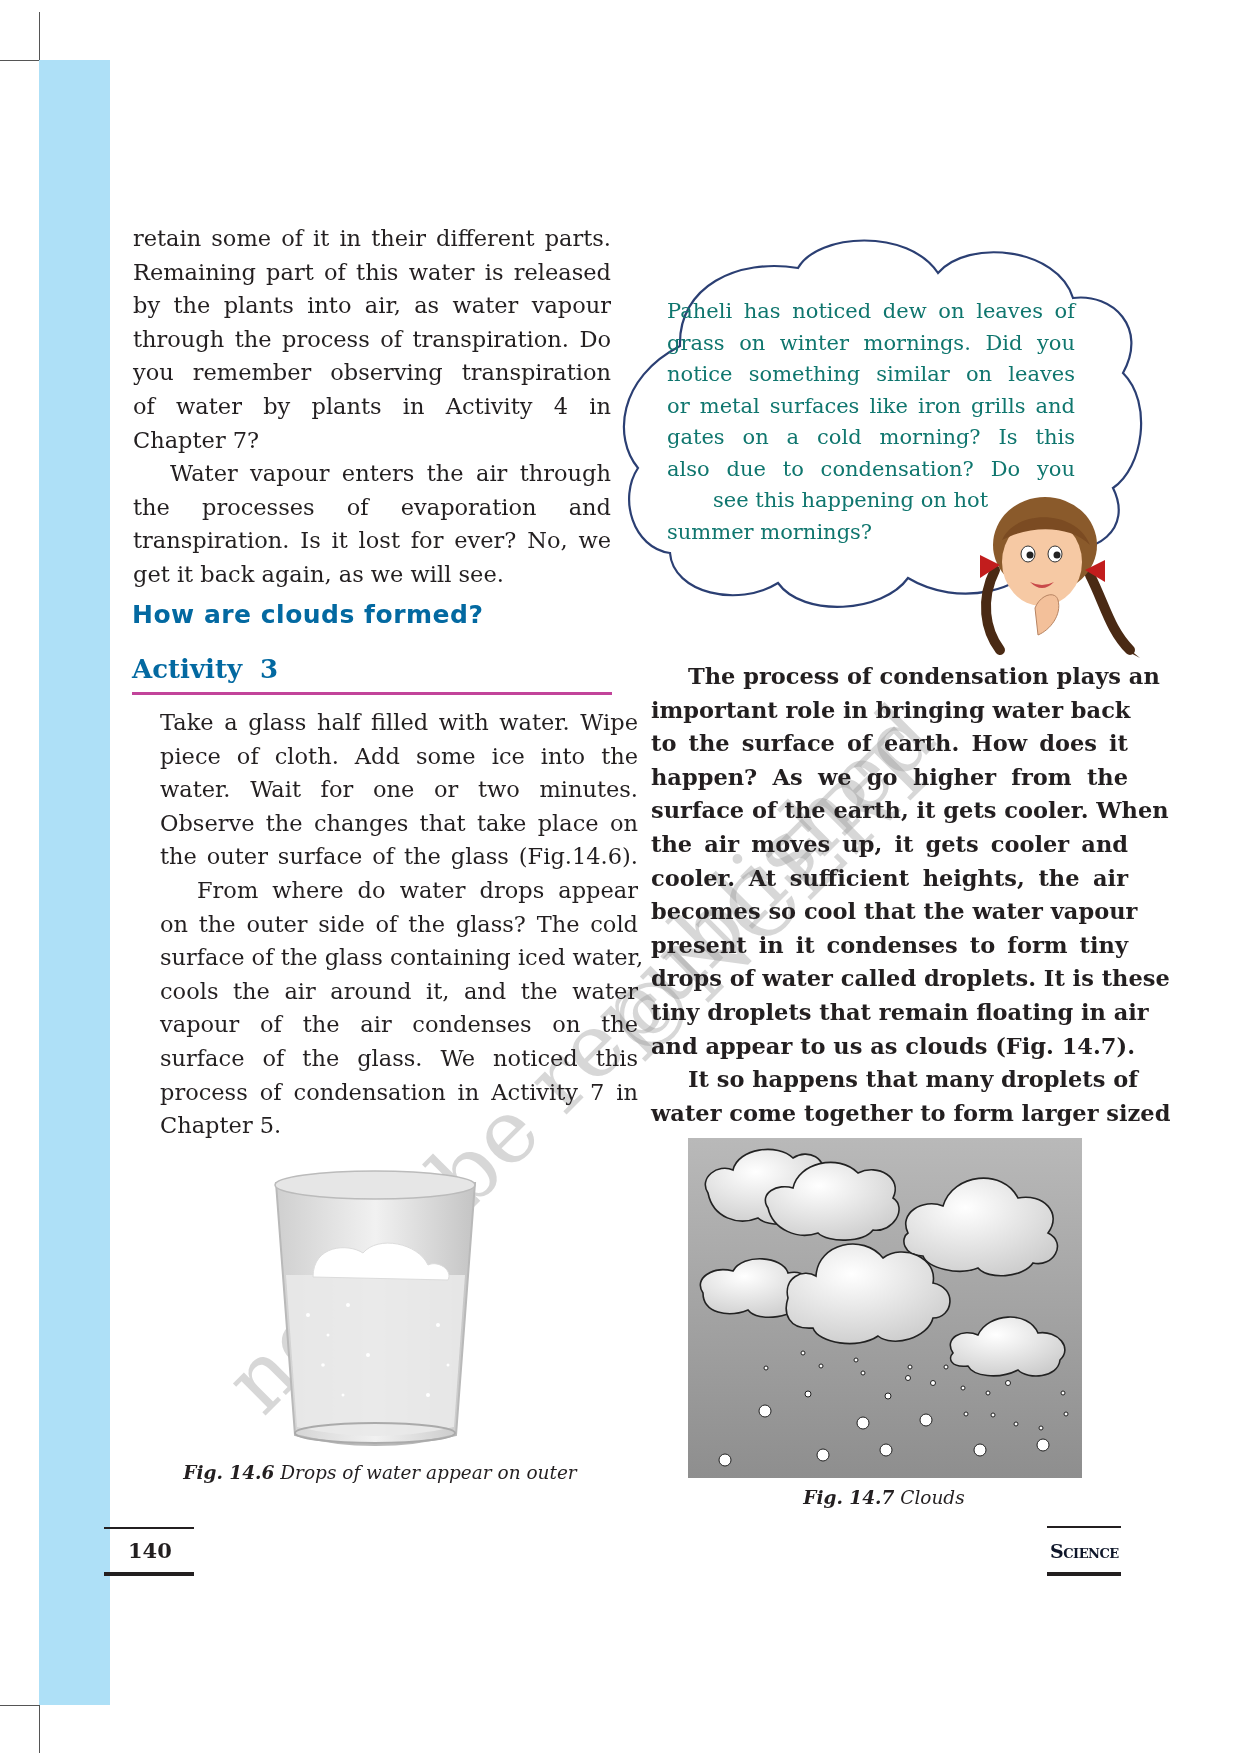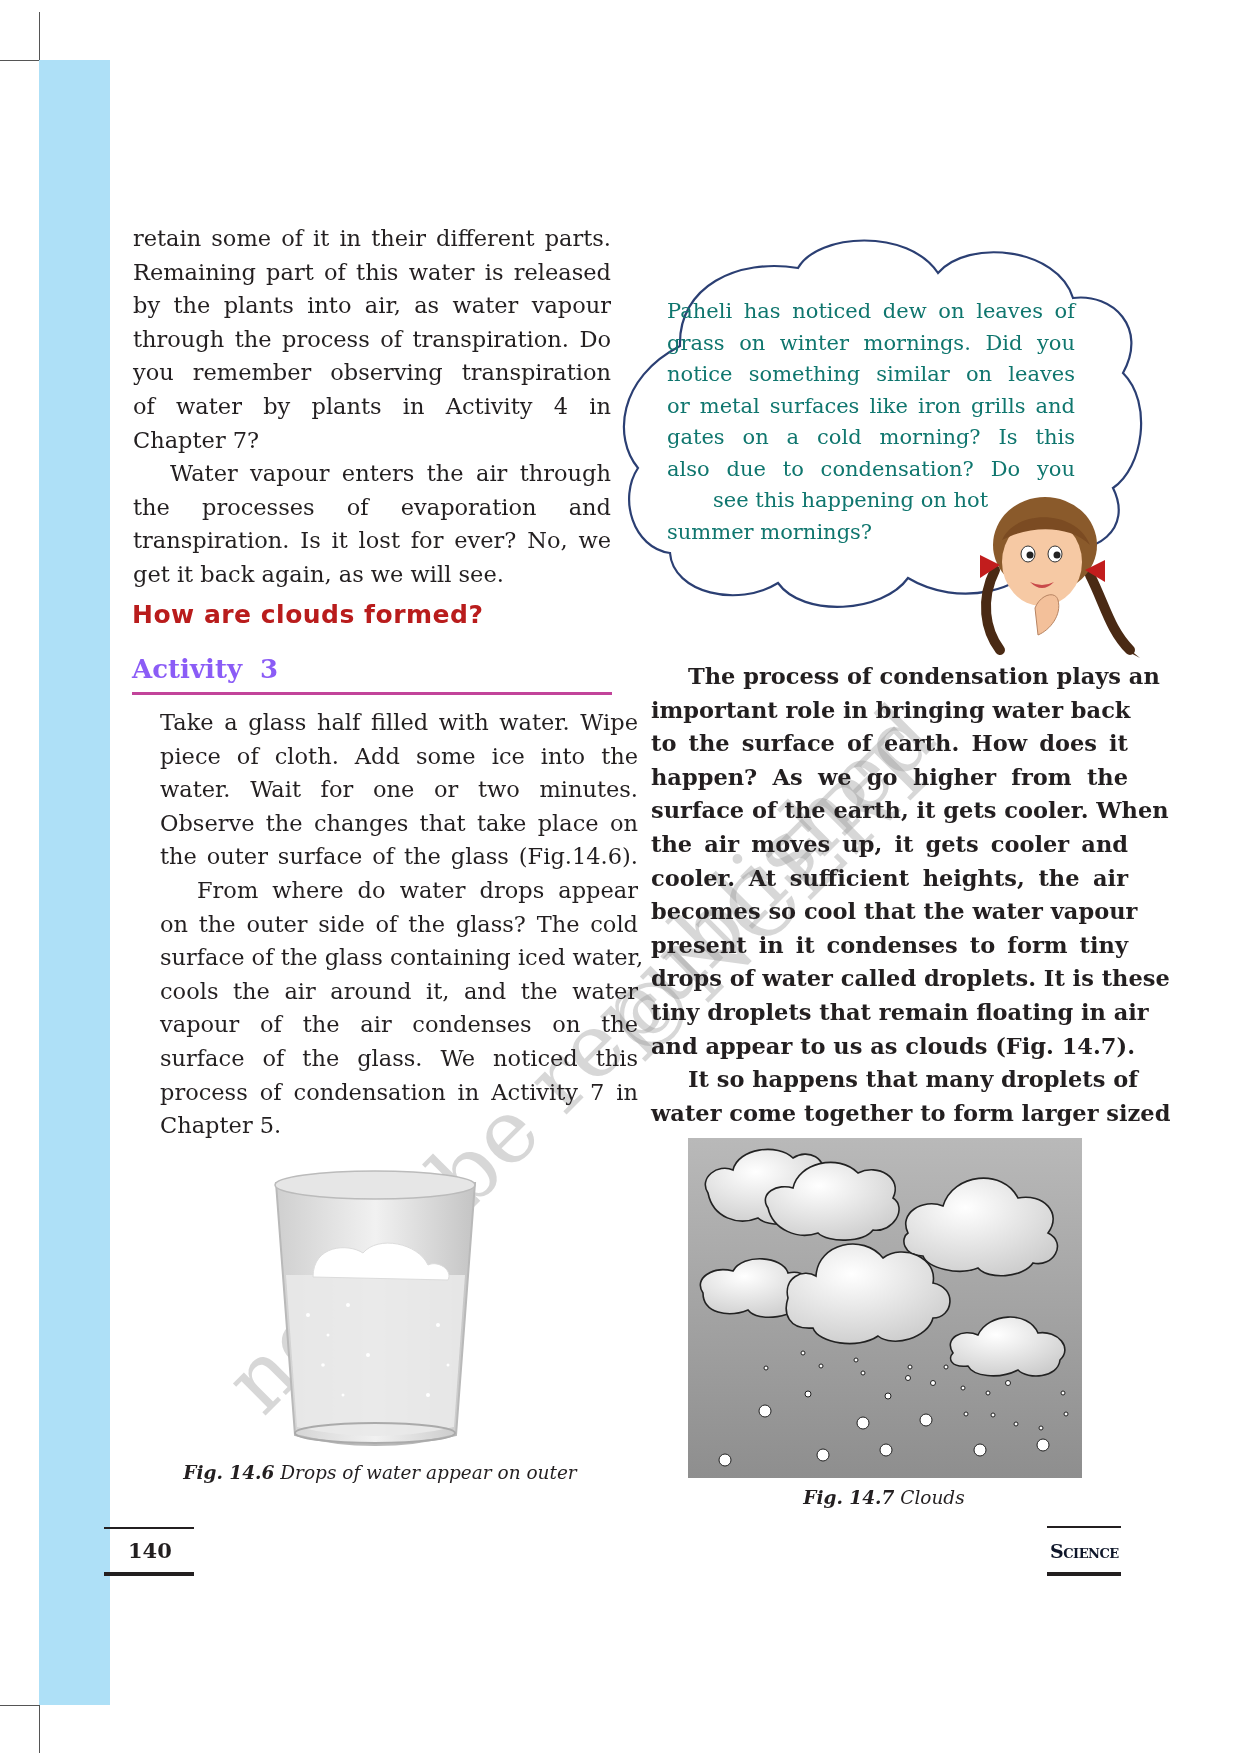--- a/index.html
+++ b/index.html
@@ -10,23 +10,23 @@
   .blue-bar { position:absolute; left:39px; top:60px; width:71px; height:1645px; background:#aee0f7; }
 
   .col { position:absolute; font-size:22.5px; line-height:33.6px; text-align:justify; }
   .col p { margin:0; }
   .left-col { left:133px; top:222px; width:478px; }
   .right-col { left:651px; top:660px; width:477px;font-weight:bold; }
   .line { display:block; text-align:justify; text-align-last:justify; white-space:nowrap; }
   .line.last { text-align-last:left; }
 
   .section-heading { position:absolute; left:132px; top:600px; font-family:"DejaVu Sans","Liberation Sans",sans-serif;
-                     font-weight:bold; font-size:25px; color:#b91c1c; letter-spacing:0.5px; }
+                     font-weight:bold; font-size:25px; color:#0369a1; letter-spacing:0.5px; }
   .activity-heading { position:absolute; left:132px; top:654px; font-family:"DejaVu Serif","Liberation Serif",serif;
-                      font-weight:bold; font-size:26px; color:#8b5cf6; }
+                      font-weight:bold; font-size:26px; color:#0369a1; }
   .activity-rule { position:absolute; left:132px; top:692px; width:480px; height:3px; background:#c2449a; }
 
   .bubble { position:absolute; left:618px; top:228px; width:530px; height:400px; }
   .bubble-text { position:absolute; left:667px; top:296px; width:408px; font-size:21px; line-height:31.5px;
                  color:#0f766e; }
   .bubble-text .line { text-align:justify; }
 
   .girl { position:absolute; left:940px; top:490px; width:200px; height:170px; }
 
   .watermark { position:absolute; font-family:"DejaVu Serif","Liberation Serif",serif; color:rgba(150,150,150,0.38);

